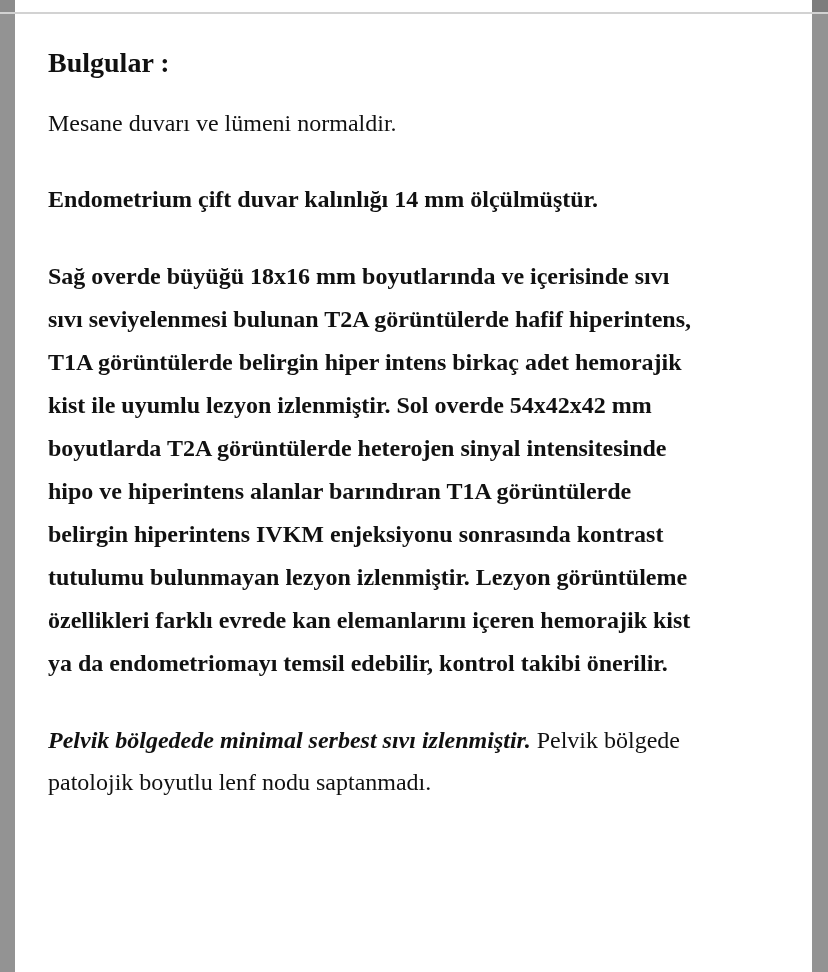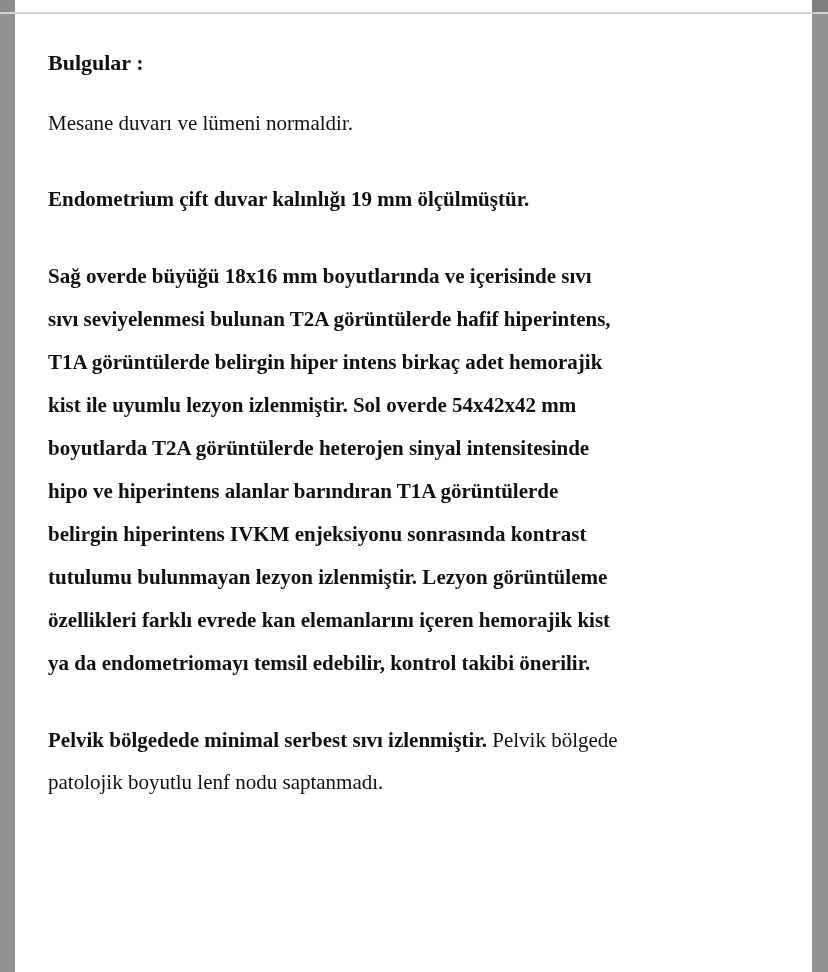--- a/index.html
+++ b/index.html
@@ -44,58 +44,58 @@
 
   
   .page {
     position: absolute; left: 15px; right: 16px; top: 14px; bottom: 0;
     background: #ffffff;
     padding: 28px 30px 0 33px;
     color: #111111;
   }
 
   .heading {
-    font-size: 22px;
+    font-size: 28px;
     font-weight: bold;
     line-height: 42px;
     margin-bottom: 18px;
     white-space: pre-wrap;
   }
   .para {
-    font-size: 21px;
+    font-size: 24px;
     line-height: 42px;
     margin-bottom: 34px;
     white-space: pre-wrap;
   }
   .para.bold {
     font-weight: bold;
     line-height: 43px;
   }
-  .bold-seg { font-weight: bold; }
+  .bold-seg { font-weight: bold; font-style: italic; }
 </style>
 </head>
 <body>
 
 <div class="stage">
 
   <div class="corner-left"></div>
   <div class="corner-right"></div>
   <div class="prev-page-edge"></div>
   <div class="page-separator"></div>
   <div class="gutter-left"></div>
   <div class="gutter-right"></div>
 
   <div class="page">
 
     <div class="heading">Bulgular :</div>
 
     <p class="para">Mesane duvarı ve lümeni normaldir.</p>
 
 
-    <p class="para bold">Endometrium çift duvar kalınlığı 19 mm ölçülmüştür.</p>
+    <p class="para bold">Endometrium çift duvar kalınlığı 14 mm ölçülmüştür.</p>
 
     <p class="para bold">Sağ overde büyüğü 18x16 mm boyutlarında ve içerisinde sıvı
 sıvı seviyelenmesi bulunan T2A görüntülerde hafif hiperintens,
 T1A görüntülerde belirgin hiper intens birkaç adet hemorajik
 kist ile uyumlu lezyon izlenmiştir. Sol overde 54x42x42 mm
 boyutlarda T2A görüntülerde heterojen sinyal intensitesinde
 hipo ve hiperintens alanlar barındıran T1A görüntülerde
 belirgin hiperintens IVKM enjeksiyonu sonrasında kontrast
 tutulumu bulunmayan lezyon izlenmiştir. Lezyon görüntüleme
 özellikleri farklı evrede kan elemanlarını içeren hemorajik kist

